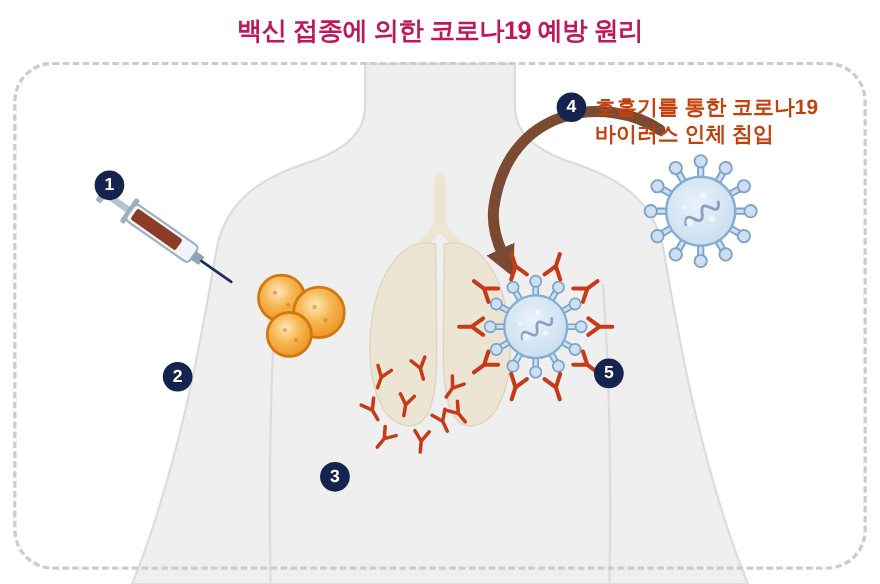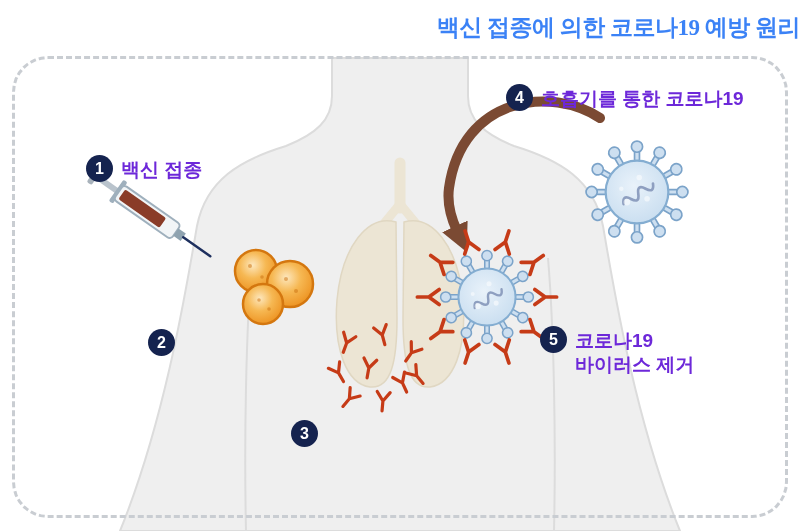--- a/index.html
+++ b/index.html
@@ -1,36 +1,36 @@
 <!DOCTYPE html>
 <html><head>
 <meta charset="utf-8">
 <style>
   html,body{margin:0;padding:0;}
   .stage{
     position:relative;width:800px;height:531px;background:#ffffff;overflow:hidden;
     font-family:"Liberation Sans","DejaVu Sans",sans-serif;
   }
   .title{
-    position:absolute;top:12px;left:0;right:0;text-align:right;
-    font-size:23px;font-weight:800;color:#3b82f6;letter-spacing:-0.5px;z-index:6;font-family:Liberation Serif, serif;
+    position:absolute;top:12px;left:0;right:0;text-align:center;
+    font-size:23px;font-weight:800;color:#be185d;letter-spacing:-0.5px;z-index:6;
   }
   .frame{
     position:absolute;left:12px;top:56px;width:776px;height:462px;
     border:3px dashed #c9cdd2;border-radius:36px;box-sizing:border-box;
     z-index:5;pointer-events:none;
   }
   .art{position:absolute;left:0;top:0;z-index:2;}
   .step{position:absolute;display:flex;gap:8px;align-items:flex-start;z-index:6;}
   .badge{
     width:27px;height:27px;border-radius:50%;background:#15234f;color:#ffffff;
     font-weight:bold;font-size:16px;display:flex;align-items:center;justify-content:center;
     flex:0 0 27px;
   }
-  .lbl{font-size:19px;font-weight:800;color:#6d28d9;line-height:1.25;padding-top:3px;}
+  .lbl{font-size:19px;font-weight:800;color:#c2410c;line-height:1.25;padding-top:3px;}
   .lbl span{display:block;}
   .step1{left:86px;top:155px;}
   .step2{left:148px;top:329px;}
   .step3{left:291px;top:420px;}
   .step4{left:506px;top:84px;}
   .step5{left:540px;top:326px;}
 </style>
 </head>
 <body>
 
@@ -151,41 +151,35 @@
       <use href="#antibody" transform="translate(469,243) rotate(162) scale(1.15)"></use>
       <use href="#antibody" transform="translate(505,243) rotate(198) scale(1.15)"></use>
       <use href="#antibody" transform="translate(533,263) rotate(234) scale(1.15)"></use>
     </g>
   </svg>
 
   <div class="frame"></div>
 
   <div class="step step1">
     <div class="badge">1</div>
-    <div class="lbl">
-      <span>백신 접종</span>
-    </div>
   </div>
 
   <div class="step step2">
     <div class="badge">2</div>
   </div>
 
   <div class="step step3">
     <div class="badge">3</div>
   </div>
 
   <div class="step step4">
     <div class="badge">4</div>
     <div class="lbl">
       <span>호흡기를 통한 코로나19</span>
+      <span>바이러스 인체 침입</span>
     </div>
   </div>
 
   <div class="step step5">
     <div class="badge">5</div>
-    <div class="lbl">
-      <span>코로나19</span>
-      <span>바이러스 제거</span>
-    </div>
   </div>
 
 </div>
 
 </body></html>

